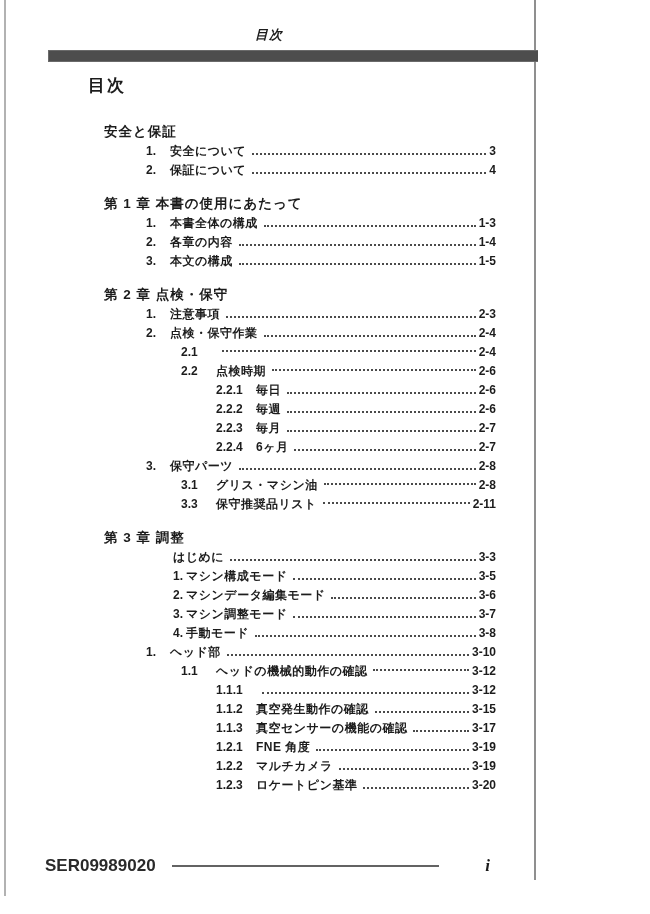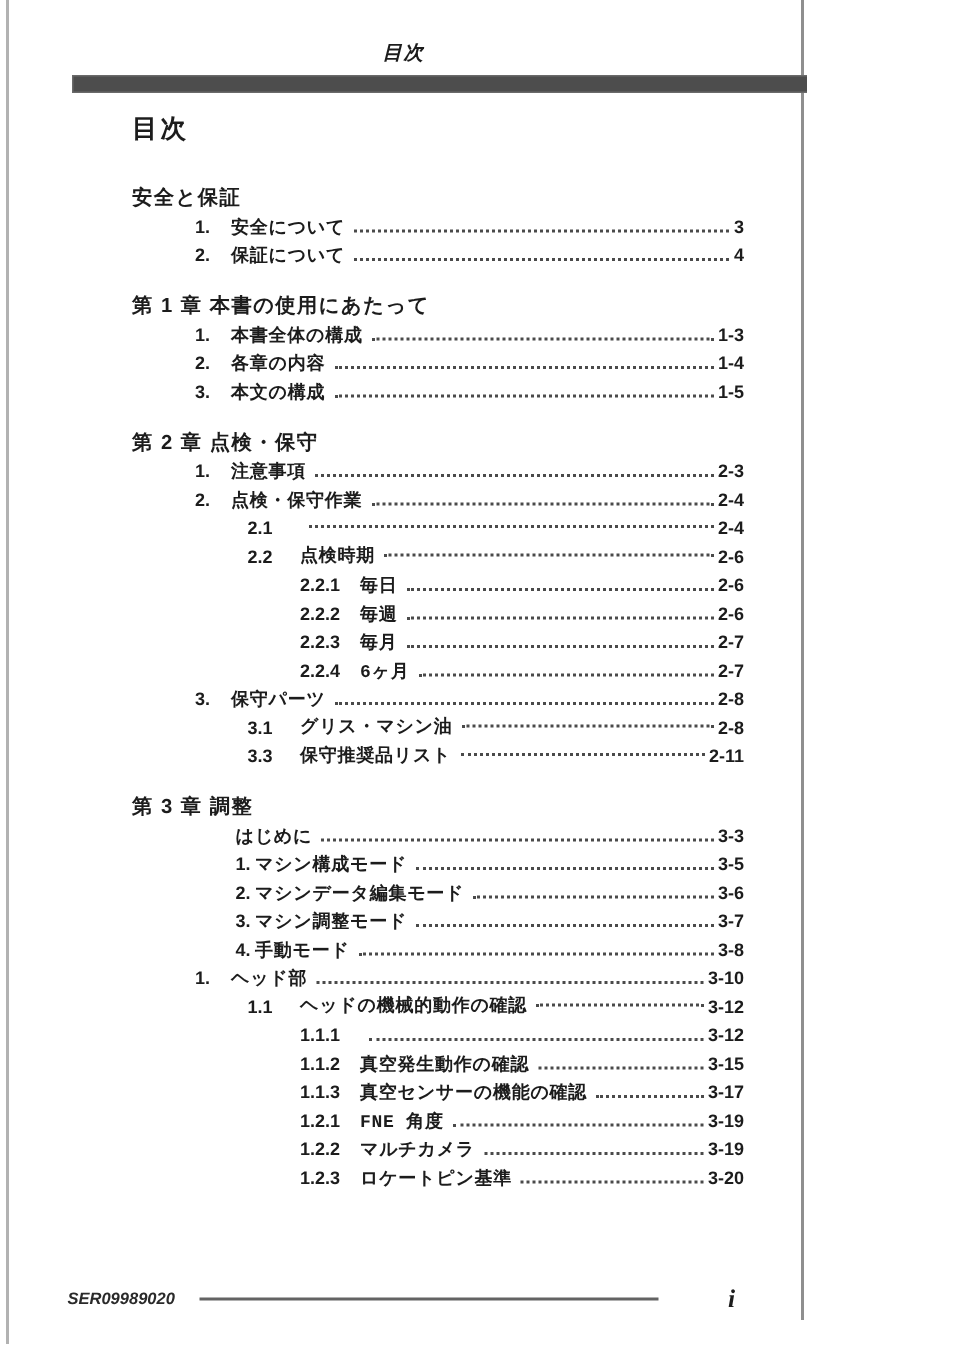--- a/index.html
+++ b/index.html
@@ -28,56 +28,56 @@
     border:1px solid #6a6a6a;
     box-sizing:border-box;
   }
   .doc-title{
     position:absolute;top:74px;left:88px;
     margin:0;
     font-size:17px;font-weight:bold;
     letter-spacing:2px;
   }
   .toc{
-    position:absolute;top:121px;left:88px;right:42px;
+    position:absolute;top:121px;left:104px;right:42px;
   }
   .toc-section{margin:0;padding:0;}
   .sec-heading{
     font-size:13.5px;font-weight:bold;
     height:21px;line-height:21px;
     margin-top:13px;
     letter-spacing:1px;
     white-space:nowrap;
   }
   .toc-section:first-child .sec-heading{margin-top:0;}
   .row{
     display:flex;align-items:baseline;
     height:19px;line-height:19px;
     font-size:12px;font-weight:bold;
     white-space:nowrap;
   }
   .row .num{flex:0 0 auto;}
-  .row .lbl{flex:0 0 auto;letter-spacing:0.5px;font-family:Liberation Mono, monospace;}
+  .row .lbl{flex:0 0 auto;letter-spacing:0.5px;}
   .l1{padding-left:42px;}  .l1 .num{min-width:24px;}
   .l1c{padding-left:69px;} .l1c .num{margin-right:3px;}
   .l2{padding-left:77px;align-items:center;}  .l2 .num{min-width:35px;}
   .l3{padding-left:112px;} .l3 .num{min-width:40px;}
   .leader{
     flex:1 1 auto;
     border-bottom:2px dotted #4a4a4a;
     margin:0 3px 4px 6px;
     min-width:12px;
   }
   .pg{flex:0 0 auto;font-weight:bold;}
   .footer{
     position:absolute;left:45px;right:40px;top:856px;
     display:flex;align-items:center;
   }
   .doc-number{
-    font-size:11px;font-weight:bold;font-style:italic;
+    font-size:17px;font-weight:bold;
     color:#2a2a2a;
     flex:0 0 auto;
   }
   .footer-line{
     flex:1 1 auto;height:2px;background:#636363;
     margin-left:16px;
   }
   .footer-page{
     flex:0 0 auto;
     margin-left:46px;margin-right:8px;

